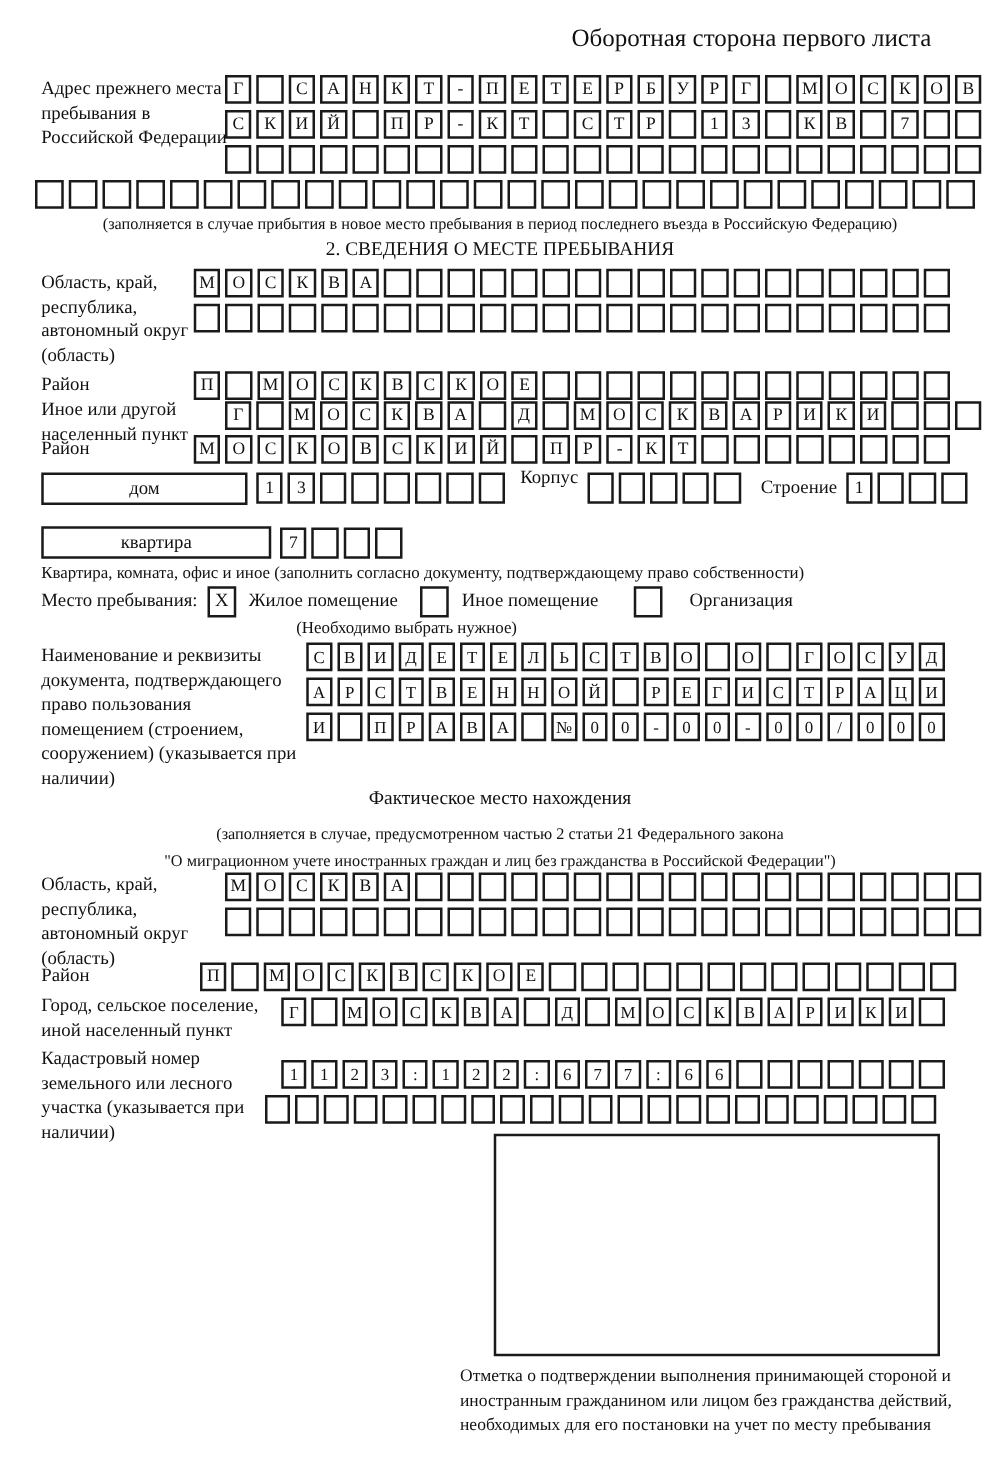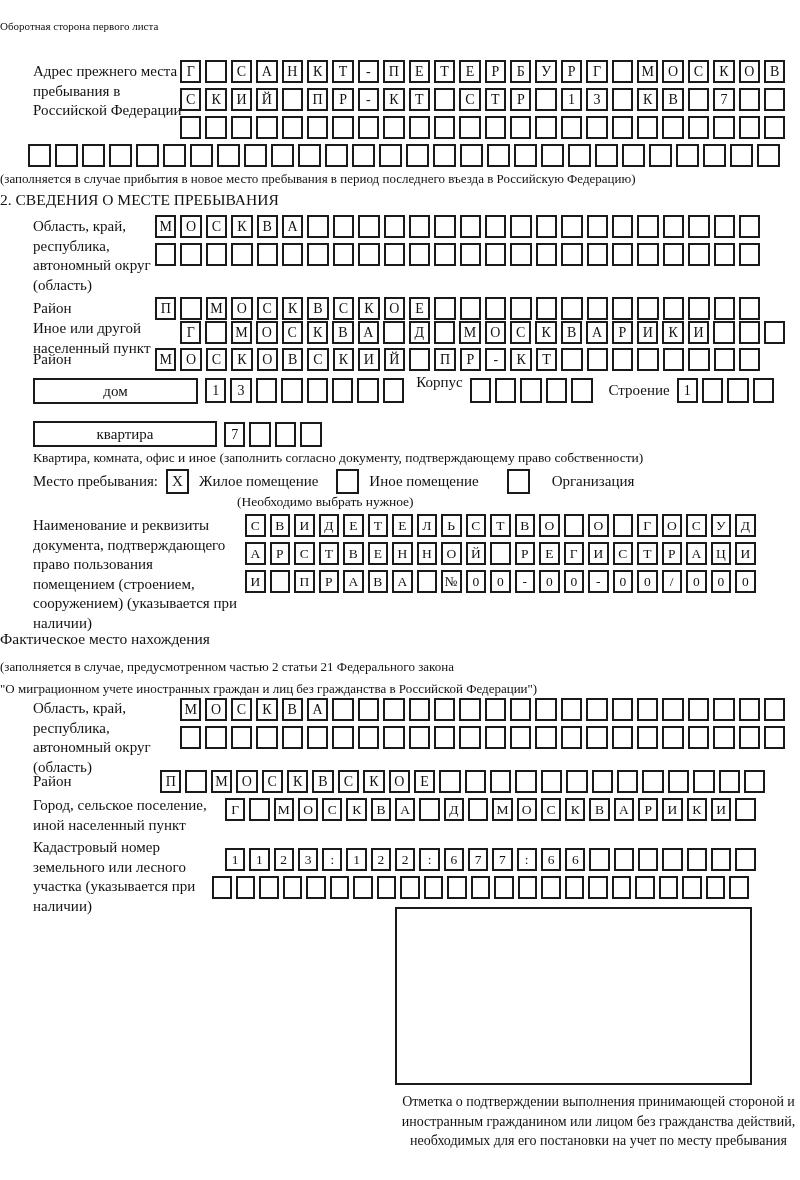--- a/index.html
+++ b/index.html
@@ -1,22 +1,22 @@
 <!DOCTYPE html>
 <html><head>
 <meta charset="utf-8">
 <style>
   html,body{margin:0;padding:0;background:#fff;}
   .page{
     position:relative;width:800px;height:1180px;background:#ffffff;overflow:hidden;
     font-family:"Liberation Serif","DejaVu Serif",serif;color:#111;
   }
   .abs{position:absolute;}
-  .cfull{position:absolute;left:0;width:100%;text-align:left;}
-  .hdr{position:absolute;top:20px;left:0;width:100%;padding-right:55px;box-sizing:border-box;font-size:11px;}
+  .cfull{position:absolute;left:0;width:100%;text-align:center;}
+  .hdr{position:absolute;top:20px;left:0;width:100%;text-align:right;padding-right:55px;box-sizing:border-box;font-size:20px;}
   .lbl{font-size:15px;line-height:1.3;}
   .note{font-size:13px;}
   .title{font-size:15.5px;font-weight:normal;}
   .col{display:flex;flex-direction:column;gap:5px;}
   .crow{display:flex;gap:4px;height:23px;}
   .crow .cell{
     box-sizing:border-box;border:2px solid #1a1a1a;width:21.4px;height:23px;flex:0 0 auto;
     font-size:14px;line-height:19px;text-align:center;overflow:hidden;
   }
   .crow.tall{height:25px;}
@@ -29,21 +29,21 @@
   .fieldbox{
     box-sizing:border-box;border:2px solid #1a1a1a;height:26px;text-align:center;
     font-size:15px;line-height:22px;flex:0 0 auto;
   }
   .inl{font-size:15px;white-space:nowrap;}
   .checkbox{
     box-sizing:border-box;border:2px solid #1a1a1a;width:23px;height:25px;flex:0 0 auto;
     font-size:15px;line-height:21px;text-align:center;
   }
   .bigbox{box-sizing:border-box;border:2px solid #1a1a1a;background:#fff;}
-  .caption{font-size:14px;line-height:1.4;text-align:center;margin-left:28px;}
+  .caption{font-size:14px;line-height:1.4;}
 </style>
 </head>
 <body>
 
 <div class="page">
 
   <div class="hdr">Оборотная сторона первого листа</div>
 
   <div class="abs lbl" style="left:33px;top:62px;width:150px">Адрес прежнего места пребывания в Российской Федерации</div>
   <div class="abs col" style="left:180px;top:60px">

